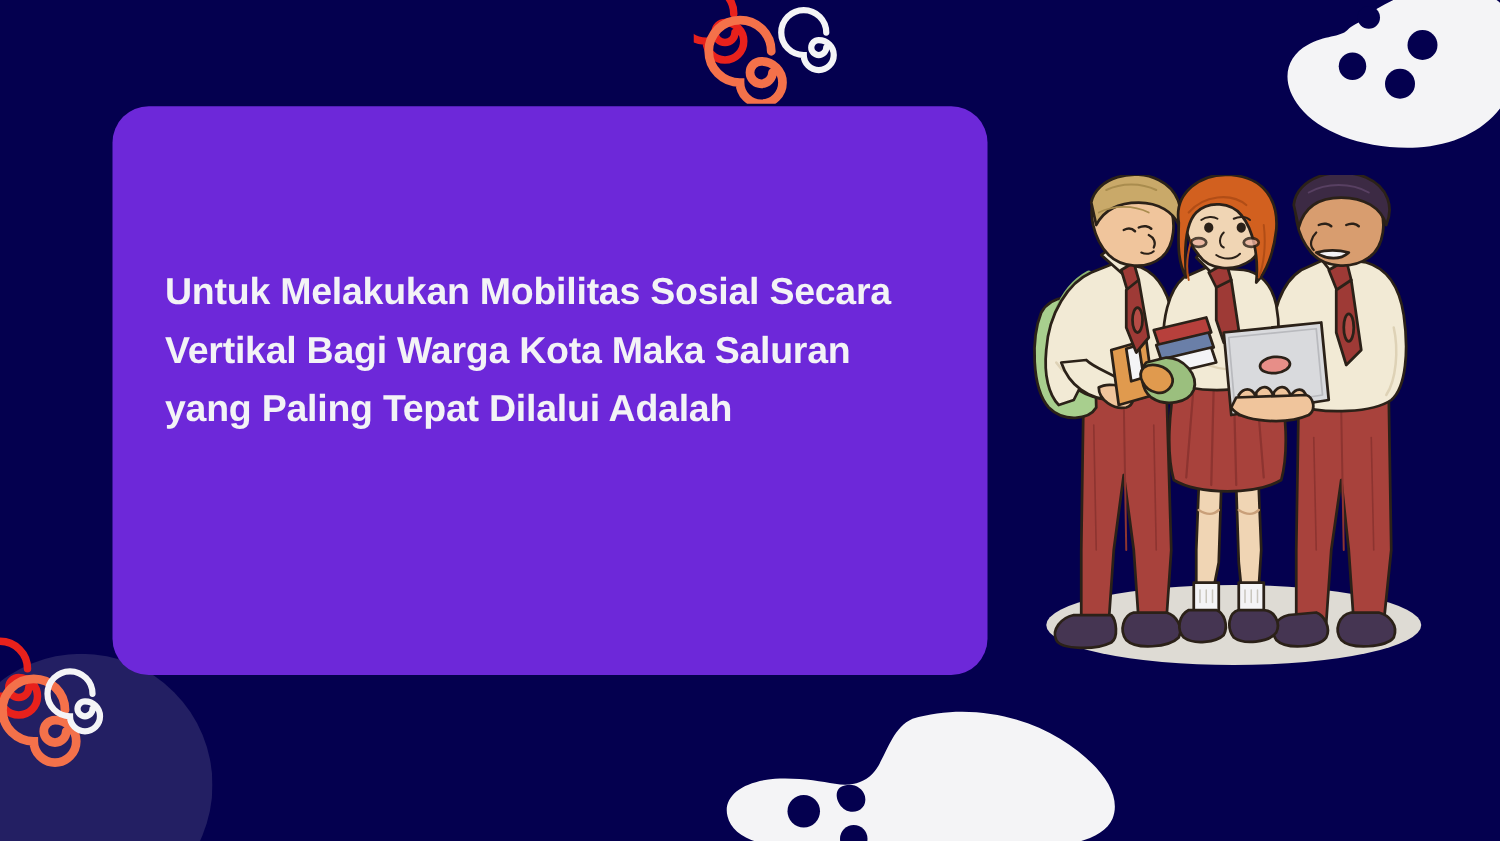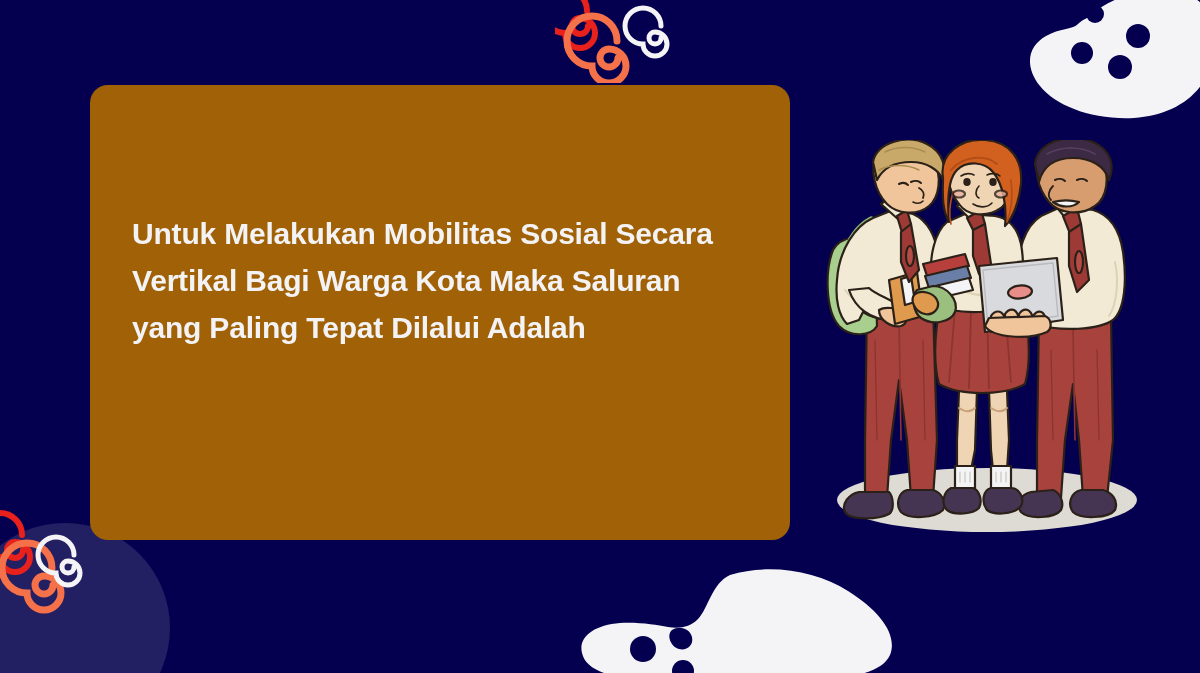--- a/index.html
+++ b/index.html
@@ -38,22 +38,22 @@
   #spirals-top { left: 555px; top: -2px; }
   #spirals-bottom { left: -10px; top: 505px; }
 
   
   #content-card {
     position: absolute;
     left: 90px;
     top: 85px;
     width: 700px;
     height: 455px;
-    background: #a16207;
-    border-radius: 18px;
+    background: #6d28d9;
+    border-radius: 29px;
   }
 
   #headline {
     position: absolute;
     left: 42px;
     top: 125px;
     width: 610px;
     margin: 0;
     font-family: "Liberation Sans", sans-serif;
     font-size: 30px;

